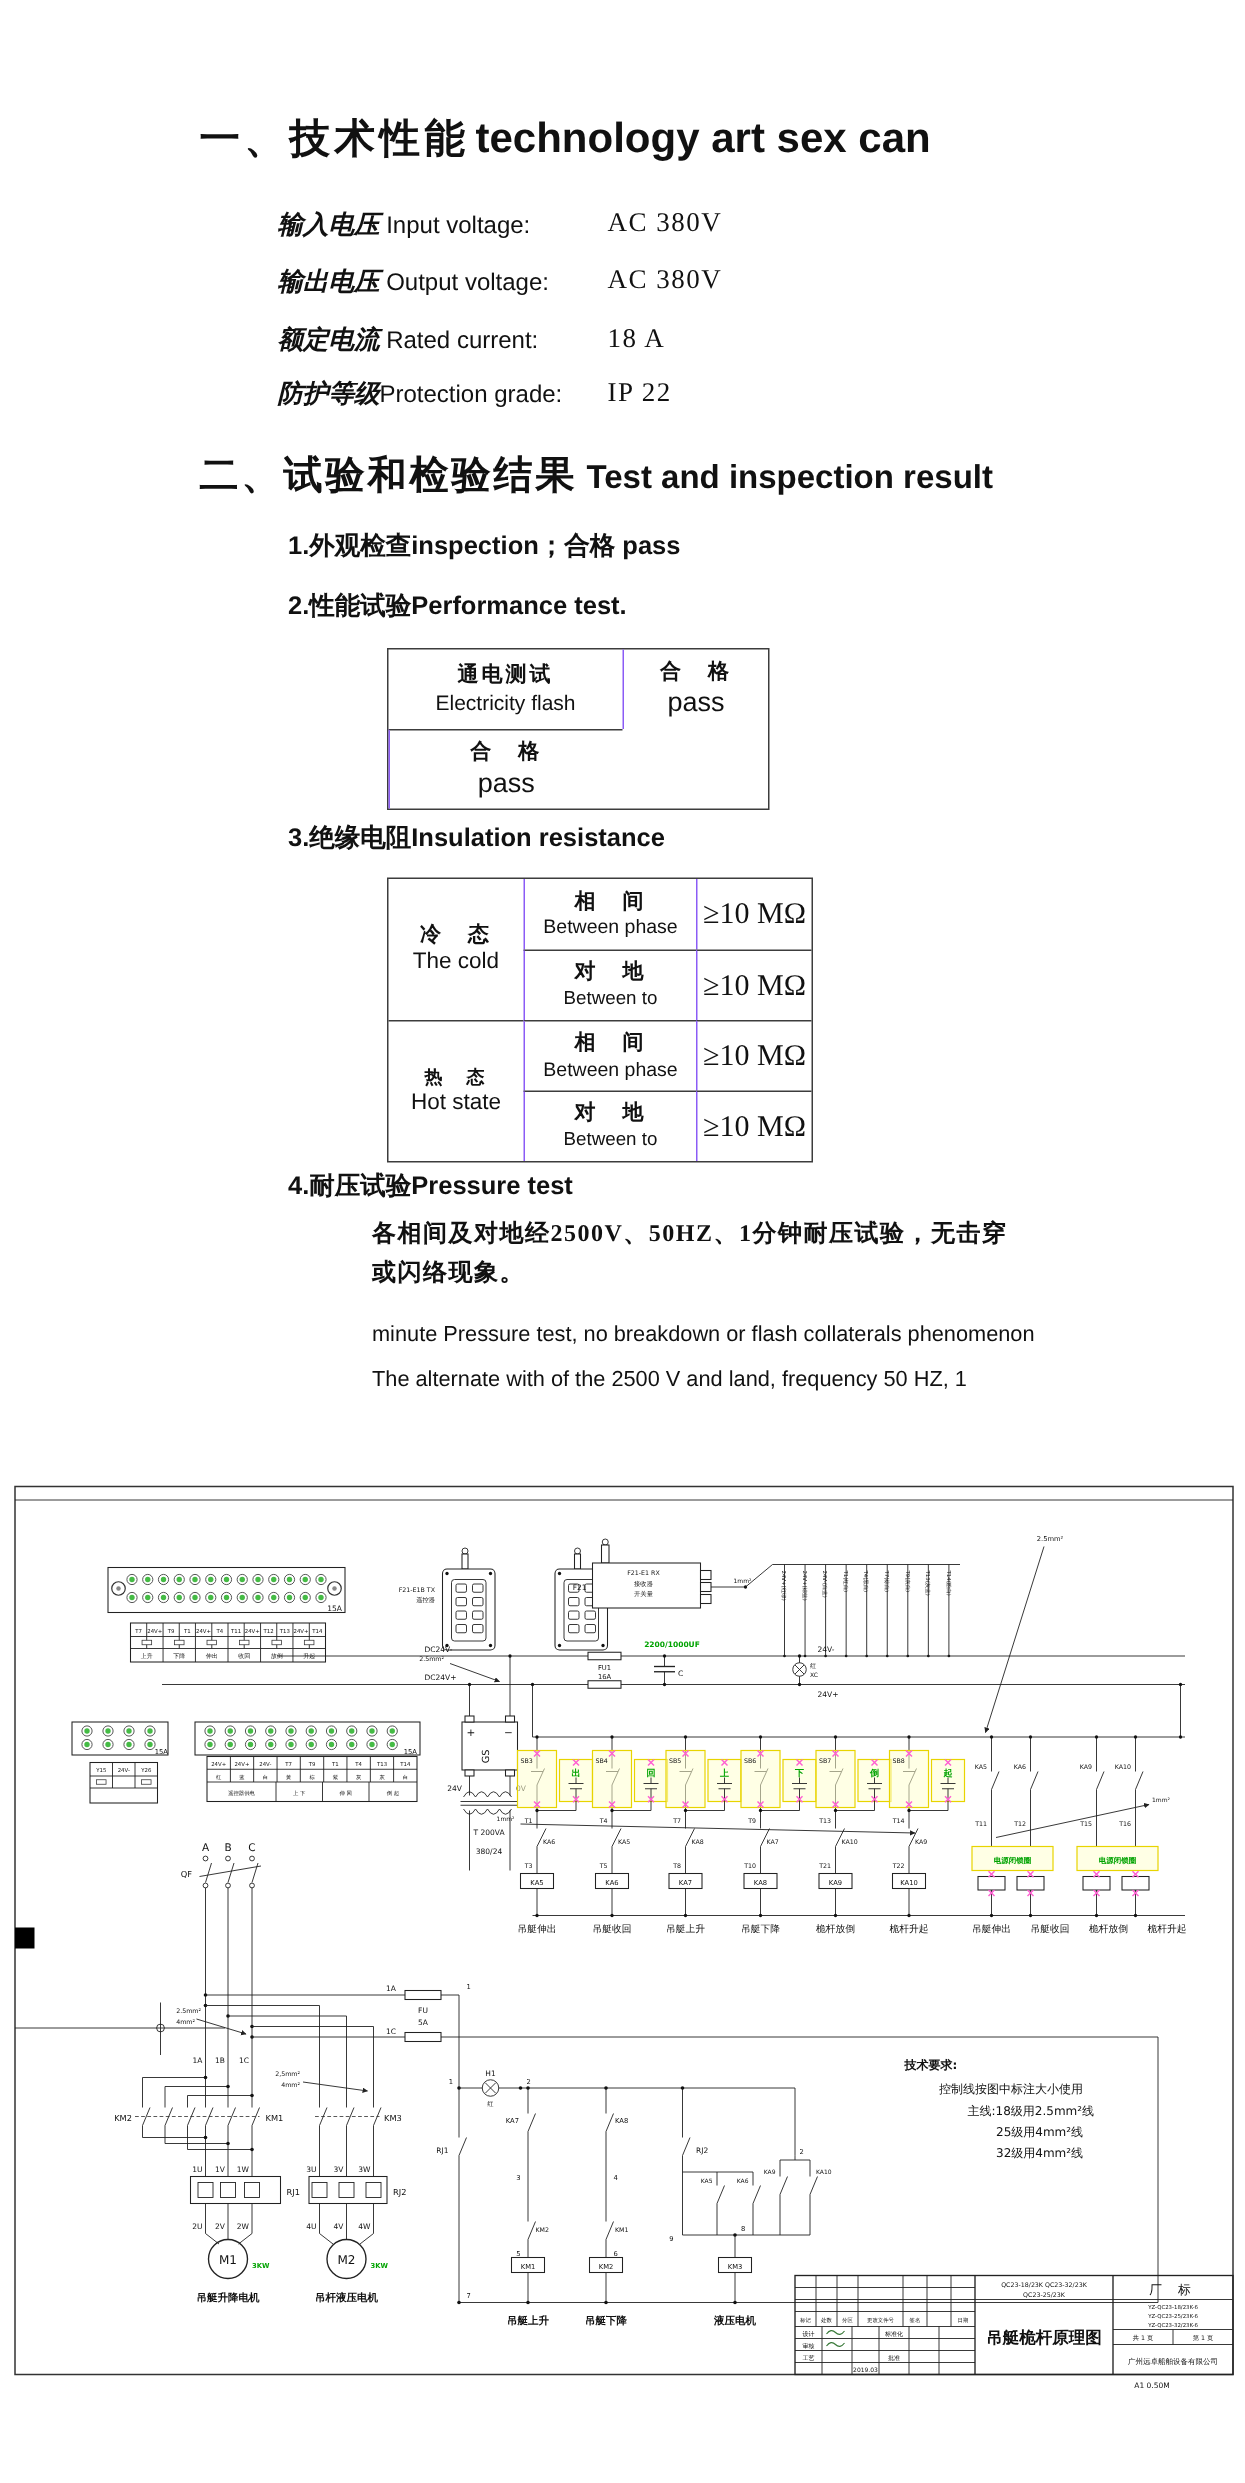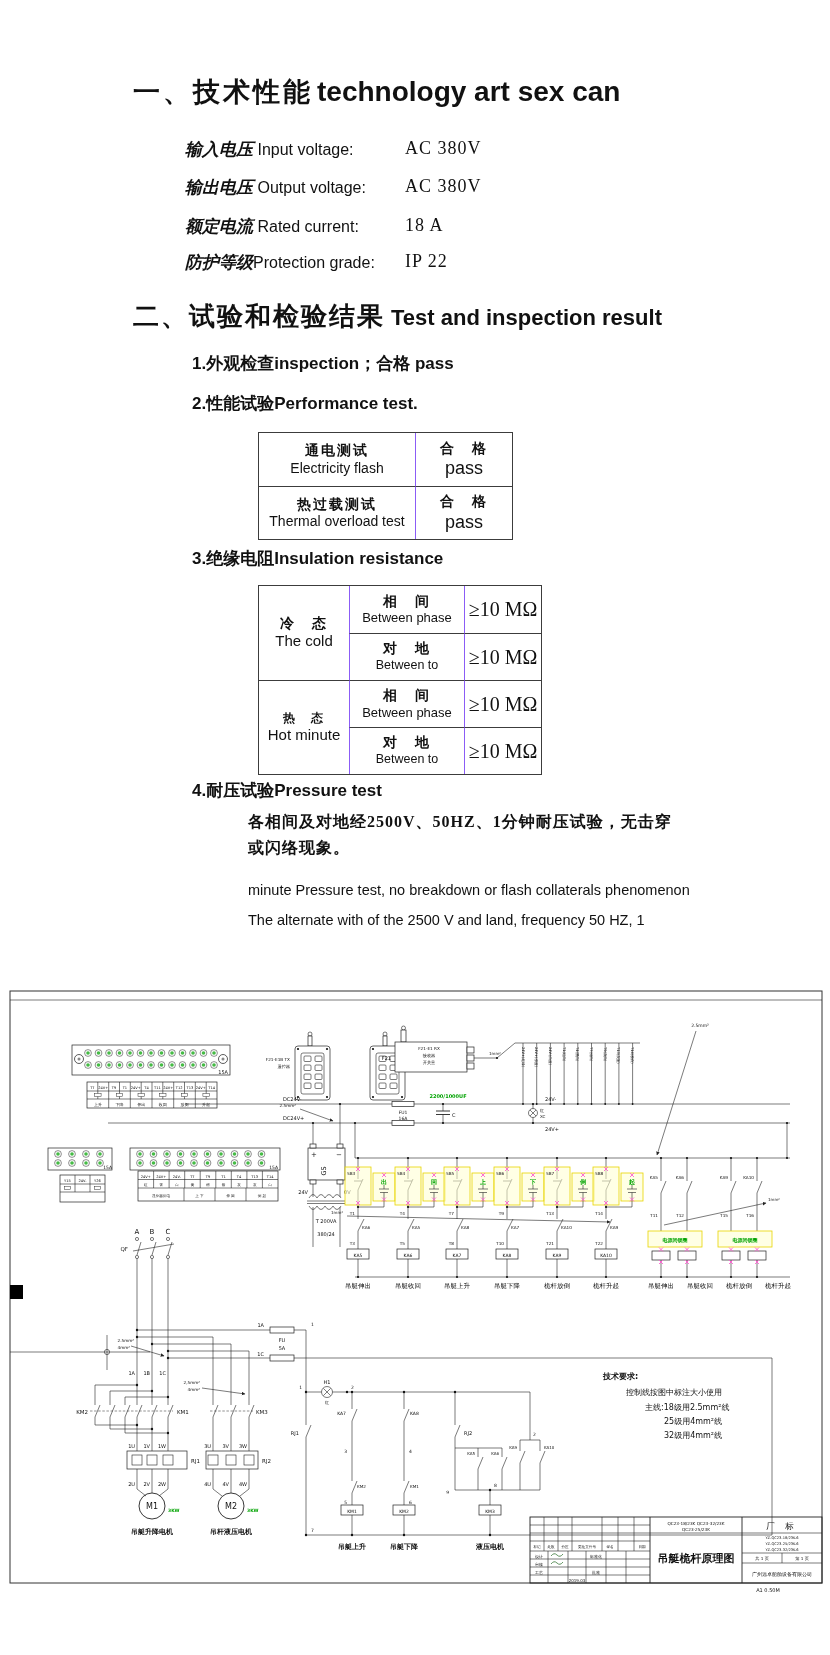--- a/index.html
+++ b/index.html
@@ -75,24 +75,20 @@
 
 <div class="abs dtable" style="left:258px;top:432px;grid-template-columns:156px 97px;grid-template-rows:53px 53px">
   <div class="cell">
     <span class="cn-s">通电测试</span>
     <span class="en-s">Electricity flash</span>
   </div>
   <div class="cell bl">
     <span class="cn-s">合　格</span>
     <span class="pass">pass</span>
   </div>
-  <div class="cell bt">
-    <span class="cn-s">热过载测试</span>
-    <span class="en-s">Thermal overload test</span>
-  </div>
   <div class="cell bl bt">
     <span class="cn-s">合　格</span>
     <span class="pass">pass</span>
   </div>
 </div>
 
 <div class="abs item" style="top:547px">3.绝缘电阻Insulation resistance</div>
 
 <div class="abs dtable" style="left:258px;top:585px;grid-template-columns:90px 115px 77px;grid-template-rows:47px 47px 47px 47px">
   <div class="cell" style="grid-row:1/3">
@@ -108,21 +104,21 @@
   </div>
   <div class="cell bl bt">
     <span class="cn-s">对　地</span>
     <span class="en-s" style="font-size:12.5px">Between to</span>
   </div>
   <div class="cell bl bt">
     <span class="geq">≥10 MΩ</span>
   </div>
   <div class="cell bt" style="grid-row:3/5">
     <span class="cn-s" style="font-size:12px">热　态</span>
-    <span class="en-s" style="font-size:15px">Hot minute</span>
+    <span class="en-s" style="font-size:15px">Hot state</span>
   </div>
   <div class="cell bl bt">
     <span class="cn-s">相　间</span>
     <span class="en-s" style="font-size:13px">Between phase</span>
   </div>
   <div class="cell bl bt">
     <span class="geq">≥10 MΩ</span>
   </div>
   <div class="cell bl bt">
     <span class="cn-s">对　地</span>

